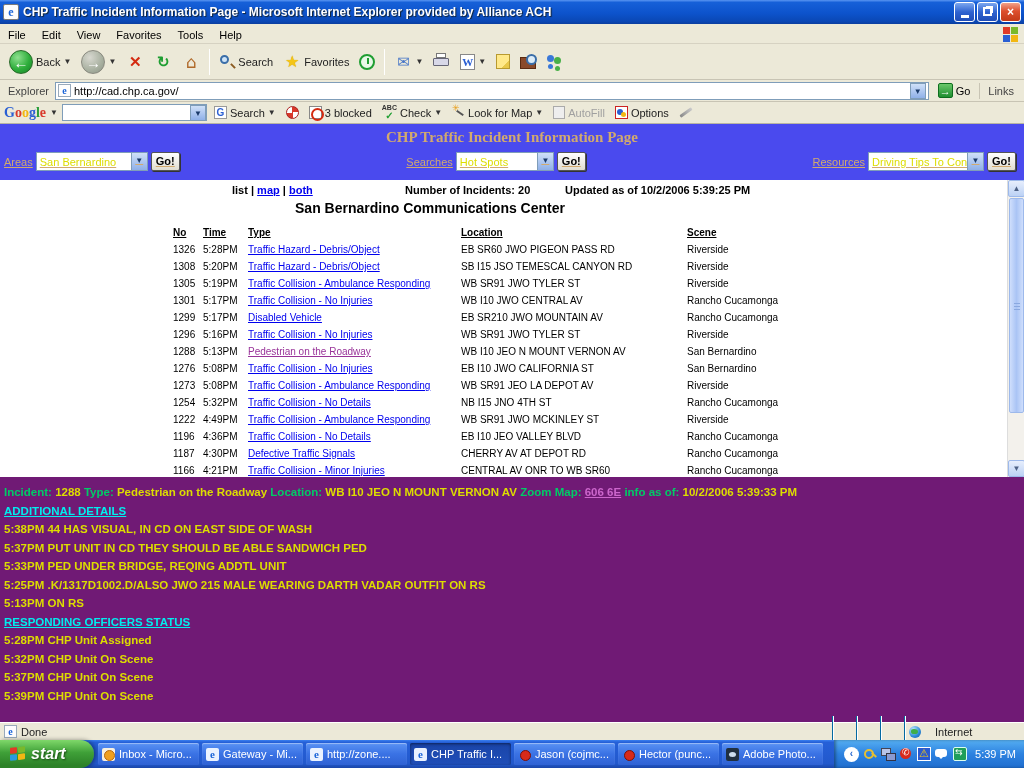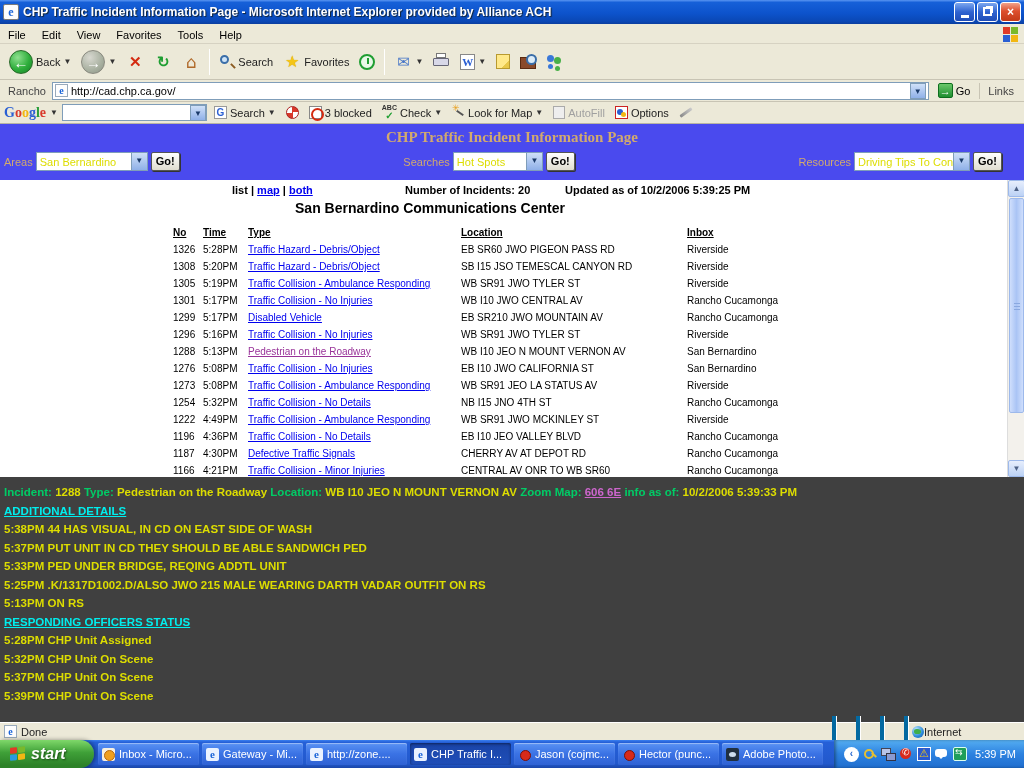--- a/index.html
+++ b/index.html
@@ -98,21 +98,21 @@
   .wand-ico:after { content:""; position:absolute; left:4px; top:6px; width:8px; height:2px; background:#555; transform:rotate(35deg); }
   .autofill-ico { width:12px; height:13px; background:#eee; border:1px solid #aaa; }
   .options-ico { width:13px; height:13px; background:#fff; border:1px solid #c22; position:relative; }
   .options-ico:before { content:""; position:absolute; left:1px; top:2px; width:6px; height:6px; border-radius:50%; background:#2a5fd3; }
   .options-ico:after { content:""; position:absolute; left:5px; top:5px; width:5px; height:5px; border-radius:50%; background:#f2b713; }
   .pen-ico { width:14px; height:3px; background:linear-gradient(90deg,#888,#ccc); transform:rotate(-35deg); border-radius:1px; }
 
   
   .banner { height:56px; background:#4a4aee; color:#d2aa6e; }
   .banner-title { text-align:center; font:bold 15px/22px "Liberation Serif",serif; color:#d2aa6e; padding-top:2px; }
-  .banner-controls { display:flex; align-items:center; padding:4px 22px 0 4px; }
+  .banner-controls { display:flex; align-items:center; padding:4px 8px 0 4px;text-decoration:underline; }
   .banner-group { display:flex; align-items:center; gap:3px; }
   .banner-group.mid { margin-left:auto; margin-right:auto; }
   .banner-label { font-size:11px; color:#d2aa6e; }
   .xp-select { height:19px; background:#fff; border:1px solid #7f9db9; display:flex; align-items:center; font-size:11px; color:#000; }
   .xp-select .val { flex:1; padding:0 3px; white-space:nowrap; overflow:hidden; }
   .xp-select .dd { width:16px; height:17px; background:linear-gradient(180deg,#cfe0f8,#8fb0e8); border-left:1px solid #7f9db9;
     color:#1a3a6a; font-size:8px; line-height:16px; text-align:center; }
   .gobang-btn { height:19px; padding:0 4px; font:bold 11px/17px "Liberation Sans",sans-serif; color:#000;
     background:linear-gradient(180deg,#ffffff,#e0ddd0); border:1px solid #555; border-radius:2px; box-shadow:1px 1px 0 #333; }
 
@@ -136,33 +136,33 @@
   .scrollbar { position:absolute; right:0; top:0; width:17px; height:100%; background:#f3f1ec; border-left:1px solid #ddd; }
   .sb-btn { position:absolute; left:0; width:17px; height:17px; background:linear-gradient(180deg,#e7eefc,#bcd2f5);
     border:1px solid #9db9eb; border-radius:2px; color:#4d6185; font-size:8px; line-height:15px; text-align:center; }
   .sb-btn.up { top:0; } .sb-btn.down { bottom:0; }
   .sb-thumb { position:absolute; left:1px; top:18px; width:15px; height:215px; border:1px solid #9db9eb; border-radius:2px;
     background:linear-gradient(90deg,#cfdefc,#aac4f5 50%,#cfdefc); }
   .sb-thumb:after { content:""; position:absolute; left:4px; top:50%; width:6px; height:1px; background:#8aa8e0;
     box-shadow:0 3px 0 #8aa8e0, 0 -3px 0 #8aa8e0; }
 
   
-  .detail-panel { height:245px; background:#404040; padding:6px 4px 0 4px; font:bold 11.5px/18.5px "Liberation Sans",sans-serif; }
+  .detail-panel { height:245px; background:#701a75; padding:6px 4px 0 4px; font:bold 11.5px/18.5px "Liberation Sans",sans-serif; }
   .lab { color:#00cc66; }
   .val { color:#dddd00; }
   .map-link { color:#cc66cc; text-decoration:underline; }
   .section-hdr { color:#00eeee; text-decoration:underline; }
   .detail-line { color:#dddd00; }
 
   
   .statusbar { height:18px; background:#ece9d8; border-top:1px solid #fff; display:flex; align-items:center; font-size:11px; color:#222; }
   .statusbar .ie-doc-icon { width:13px; height:13px; background:#fdfdfd; border:1px solid #9ab; color:#1a64d8;
     font:bold 10px/11px "Liberation Serif",serif; text-align:center; margin:0 4px; }
   .statusbar .fill { flex:1; }
-  .status-pane { height:14px; border-left:4px solid #0369a1; box-shadow:1px 0 0 #fff inset; padding:16px 4px; display:flex; align-items:center; gap:0; }
+  .status-pane { height:14px; border-left:1px solid #0369a1; box-shadow:1px 0 0 #fff inset; padding:16px 4px; display:flex; align-items:center; gap:14px; }
   .status-pane.empty { width:24px; }
   .globe-ico { width:12px; height:12px; border-radius:50%; background:radial-gradient(circle at 35% 30%, #bfe8ff 0%, #2a8ad8 60%, #1a5aa8 100%); position:relative; }
   .globe-ico:after { content:""; position:absolute; left:2px; top:3px; width:7px; height:5px; background:#3fae4a; border-radius:40% 60% 50% 50%; }
   .internet-pane { width:120px; }
 
   
   .taskbar { height:28px; background:linear-gradient(180deg,#3a80f0 0%,#2560d8 8%,#2258cc 85%,#1a46a8 100%); display:flex; align-items:stretch; }
   .start-btn { width:94px; display:flex; align-items:center; gap:5px; padding-left:10px;
     background:linear-gradient(180deg,#7fd86a 0%,#3fa038 45%,#2d8228 90%); border-radius:0 14px 14px 0;
     box-shadow:2px 0 4px rgba(0,0,0,.4); color:#fff; font:bold italic 16px "Liberation Sans",sans-serif; text-shadow:1px 1px 2px #1a4a14; }
@@ -290,21 +290,21 @@
       </span>
     <span class="tb-btn">
       <span class="msgr-ico">
           <span class="p1"></span>
           <span class="p2"></span>
         </span>
     </span>
   </div>
 
   <div class="addressbar">
-    <span class="addr-label">Rancho</span>
+    <span class="addr-label">Explorer</span>
     <span class="addr-field">
       <span class="ie-doc-icon">e</span>
       <span class="addr-url">http://cad.chp.ca.gov/</span>
       <span class="combo-btn">▼</span>
     </span>
     <span class="go-btn">
       <span class="go-arrow">→</span>
       <span>Go</span>
     </span>
     <span class="links-label">Links</span>
@@ -358,21 +358,21 @@
       <span class="banner-group">
         <span class="banner-label">Areas</span>
         <span class="xp-select" style="width:112px">
           <span class="val">San Bernardino</span>
           <span class="dd">▼</span>
         </span>
         <button class="gobang-btn">Go!</button>
       </span>
       <span class="banner-group mid">
         <span class="banner-label">Searches</span>
-        <span class="xp-select" style="width:90px">
+        <span class="xp-select" style="width:98px">
           <span class="val">Hot Spots</span>
           <span class="dd">▼</span>
         </span>
         <button class="gobang-btn">Go!</button>
       </span>
       <span class="banner-group">
         <span class="banner-label">Resources</span>
         <span class="xp-select" style="width:116px">
           <span class="val">Driving Tips To Consider</span>
           <span class="dd">▼</span>
@@ -395,21 +395,21 @@
       <span class="meta-updated">Updated as of 10/2/2006 5:39:25 PM</span>
     </div>
     <div class="frame-title">San Bernardino Communications Center</div>
 
     <div class="inc-table">
       <div class="inc-row header">
         <span>No</span>
         <span>Time</span>
         <span>Type</span>
         <span>Location</span>
-        <span>Inbox</span>
+        <span>Scene</span>
       </div>
       <div>
 
       <div class="inc-row">
             <span>1326</span>
             <span>5:28PM</span>
             <span><a class="type-link">Traffic Hazard - Debris/Object</a></span>
             <span>EB SR60 JWO PIGEON PASS RD</span>
             <span>Riverside</span>
           </div>
@@ -459,21 +459,21 @@
             <span>1276</span>
             <span>5:08PM</span>
             <span><a class="type-link">Traffic Collision - No Injuries</a></span>
             <span>EB I10 JWO CALIFORNIA ST</span>
             <span>San Bernardino</span>
           </div>
           <div class="inc-row">
             <span>1273</span>
             <span>5:08PM</span>
             <span><a class="type-link">Traffic Collision - Ambulance Responding</a></span>
-            <span>WB SR91 JEO LA STATUS AV</span>
+            <span>WB SR91 JEO LA DEPOT AV</span>
             <span>Riverside</span>
           </div>
           <div class="inc-row">
             <span>1254</span>
             <span>5:32PM</span>
             <span><a class="type-link">Traffic Collision - No Details</a></span>
             <span>NB I15 JNO 4TH ST</span>
             <span>Rancho Cucamonga</span>
           </div>
           <div class="inc-row">

